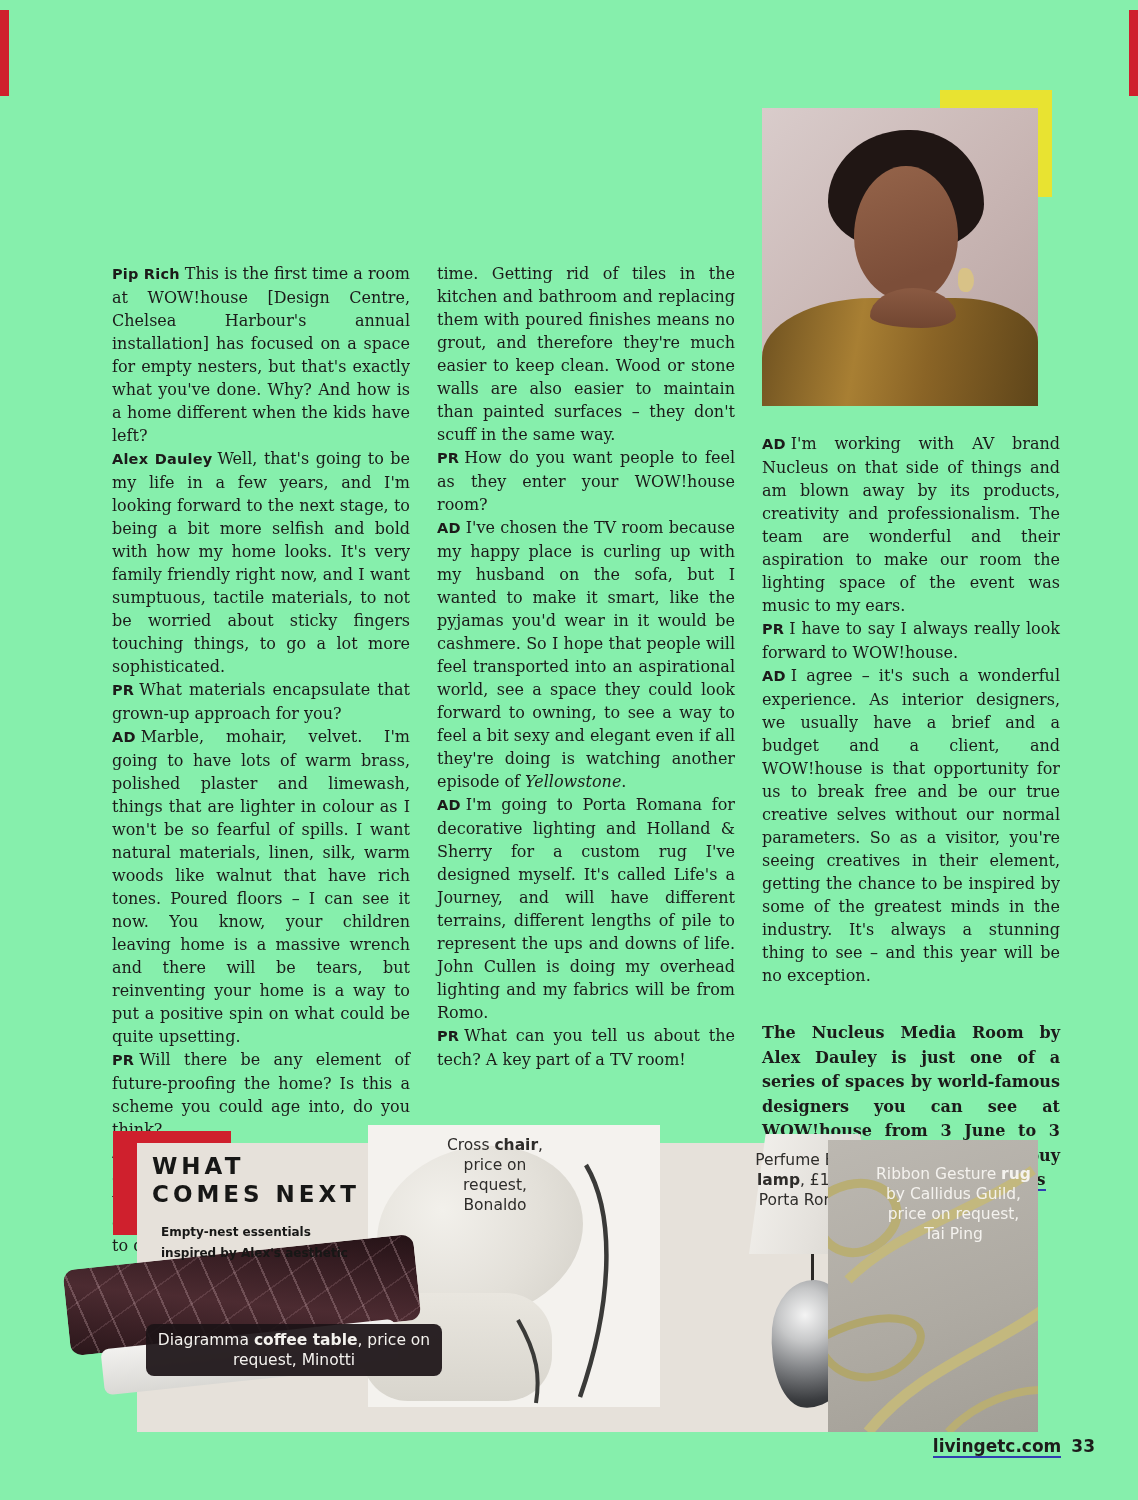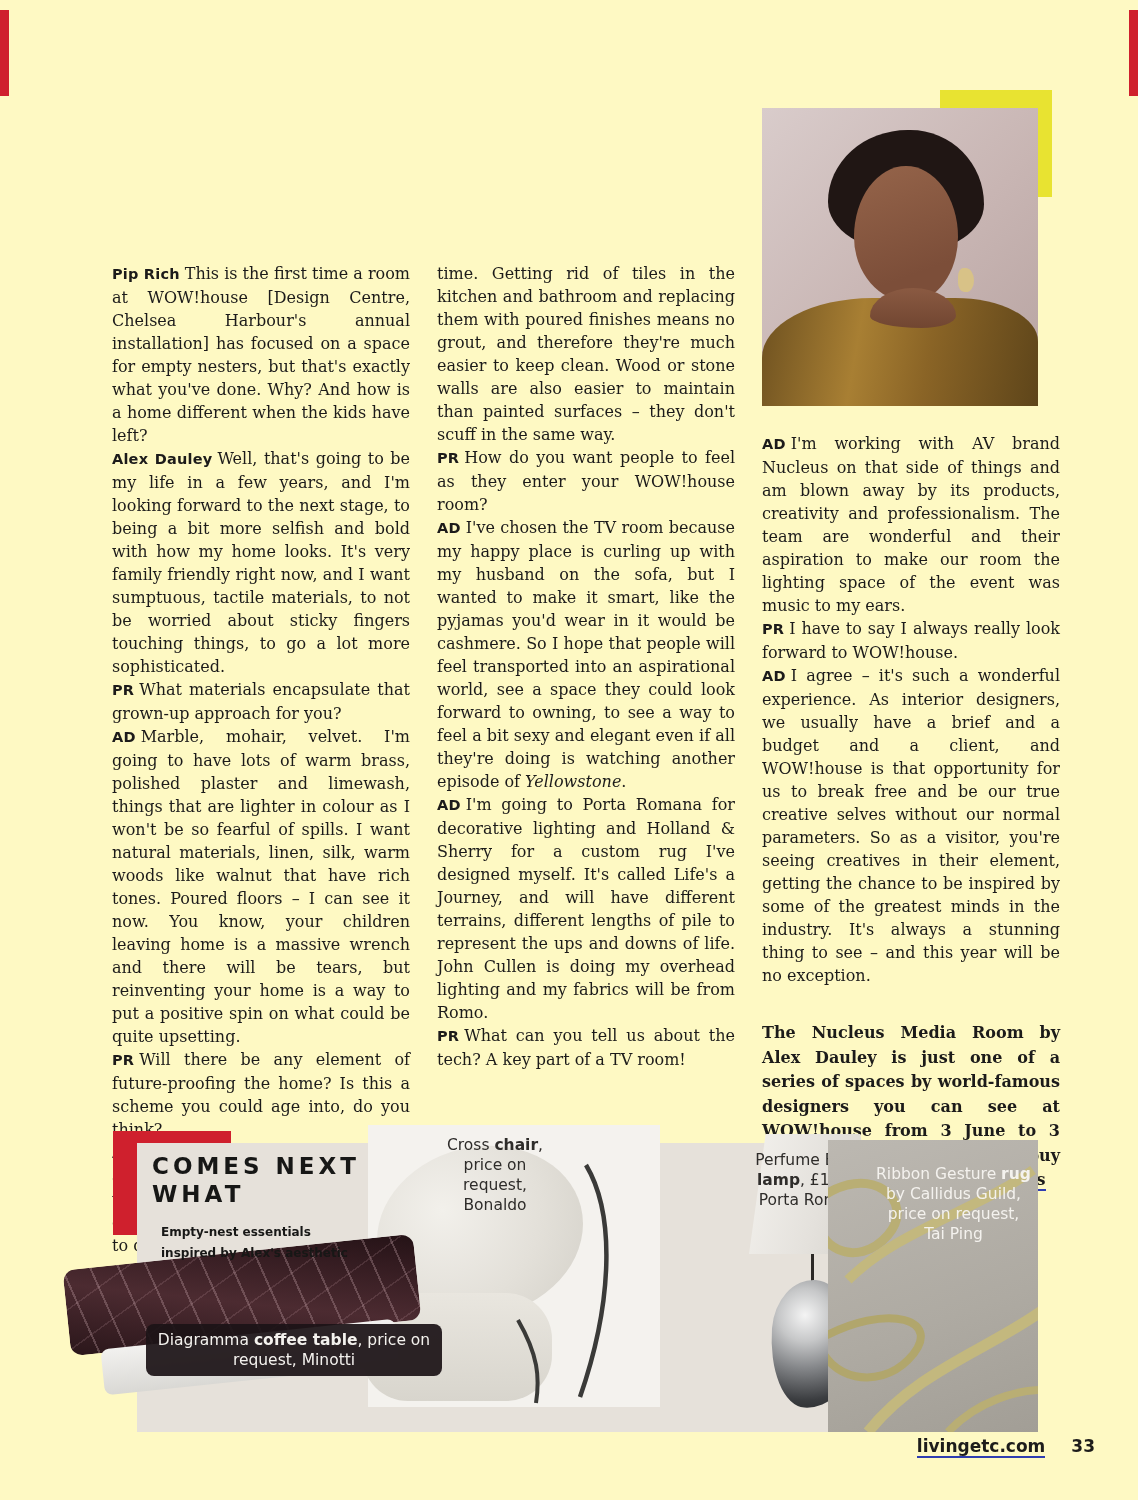--- a/index.html
+++ b/index.html
@@ -1,16 +1,16 @@
 <!DOCTYPE html>
 <html><head>
 <meta charset="utf-8">
 <style>
   html,body{margin:0;padding:0;background:#ffffff;}
-  .page{position:relative;width:1138px;height:1500px;background:#fef9c3;overflow:hidden;
+  .page{position:relative;width:1138px;height:1500px;background:#86efac;overflow:hidden;
         font-family:"DejaVu Serif", serif;color:#1c1b1a;}
 
   
   .corner-bar{position:absolute;top:10px;width:9px;height:86px;}
   .corner-bar.left{left:0;}
   .corner-bar.right{right:0;}
 
   
   .yellow-square{position:absolute;left:940px;top:90px;width:112px;height:107px;z-index:1;}
   .portrait{position:absolute;left:762px;top:108px;width:276px;height:298px;overflow:hidden;z-index:2;
@@ -98,21 +98,21 @@
              border-radius:48% 52% 55% 45%/40% 56% 44% 60%;
              background:radial-gradient(circle at 38% 28%,#f4f4f4 0%,#c6c7c8 25%,#85878a 50%,#3b3d40 80%,#232528 100%);}
 
   
   .rug-tile{position:absolute;left:828px;top:1140px;width:210px;height:292px;z-index:3;overflow:hidden;
             background:linear-gradient(160deg,#bcb8b1 0%,#aeaaa2 60%,#a29e96 100%);}
   .rug-caption{left:48px;top:24px;width:155px;}
 
   
   .footer{position:absolute;left:0;top:1436px;width:1095px;display:flex;justify-content:flex-end;
-          align-items:baseline;gap:26px;font-family:"DejaVu Sans", sans-serif;font-size:17px;
+          align-items:baseline;gap:10px;font-family:"DejaVu Sans", sans-serif;font-size:17px;
           font-weight:700;color:#1d1c1b;z-index:5;}
   .footer-link{border-bottom:2.5px solid #2f3db1;cursor:pointer;font-weight:600;}
 </style>
 </head>
 <body>
 
 <div class="page">
 
   <div class="corner-bar left" style="background:#cf202d;"></div>
   <div class="corner-bar right" style="background:#cf202d;"></div>
@@ -149,22 +149,22 @@
     <p><span class="label">PR</span><span>I have to say I always really look forward to WOW!house.</span></p>
     <p><span class="label">AD</span><span>I agree – it's such a wonderful experience. As interior designers, we usually have a brief and a budget and a client, and WOW!house is that opportunity for us to break free and be our true creative selves without our normal parameters. So as a visitor, you're seeing creatives in their element, getting the chance to be inspired by some of the greatest minds in the industry. It's always a stunning thing to see – and this year will be no exception.</span></p>
     <p class="outro"><span>The Nucleus Media Room by Alex Dauley is just one of a series of spaces by world-famous designers you can see at WOW!house from 3 June to 3 July. Tickets are available to buy at </span><span class="outro-link">dcch.co.uk/wowhouse/tickets</span></p>
   </div>
 
   <div class="red-square" style="background:#cf202d;"></div>
   <div class="beige-panel"></div>
 
   <div class="panel-text">
     <div class="panel-title">
+      <div>WHAT</div>
       <div>COMES NEXT</div>
-      <div>WHAT</div>
     </div>
     <div class="panel-sub">
       <div>Empty-nest essentials</div>
       <div>inspired by Alex's aesthetic</div>
     </div>
   </div>
 
   <div class="chair-tile">
     <div class="chair-back"></div>
     <div class="chair-seat"></div>

